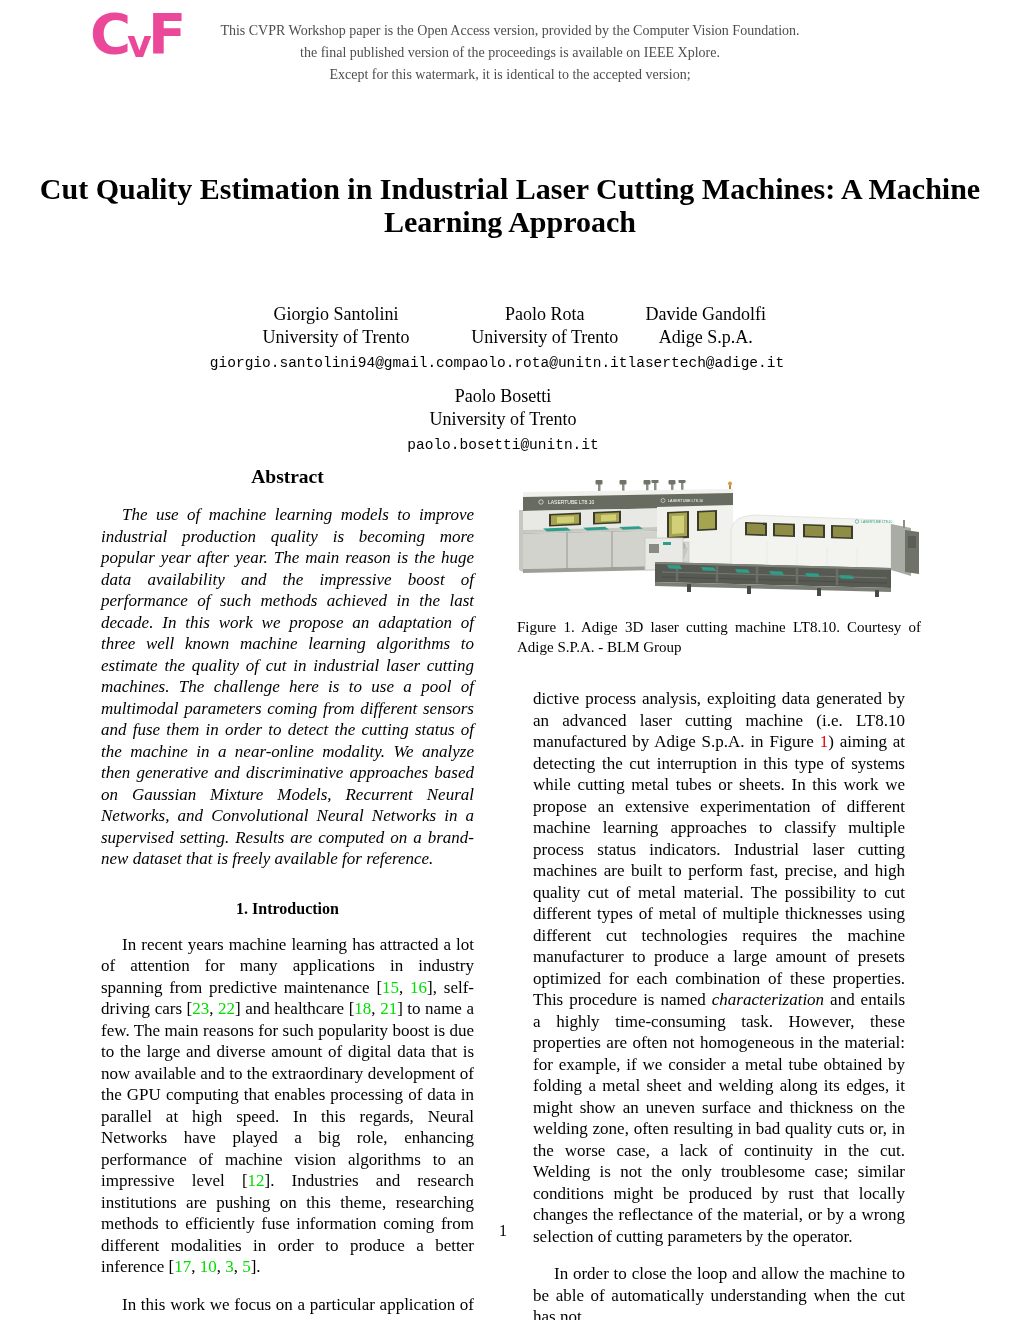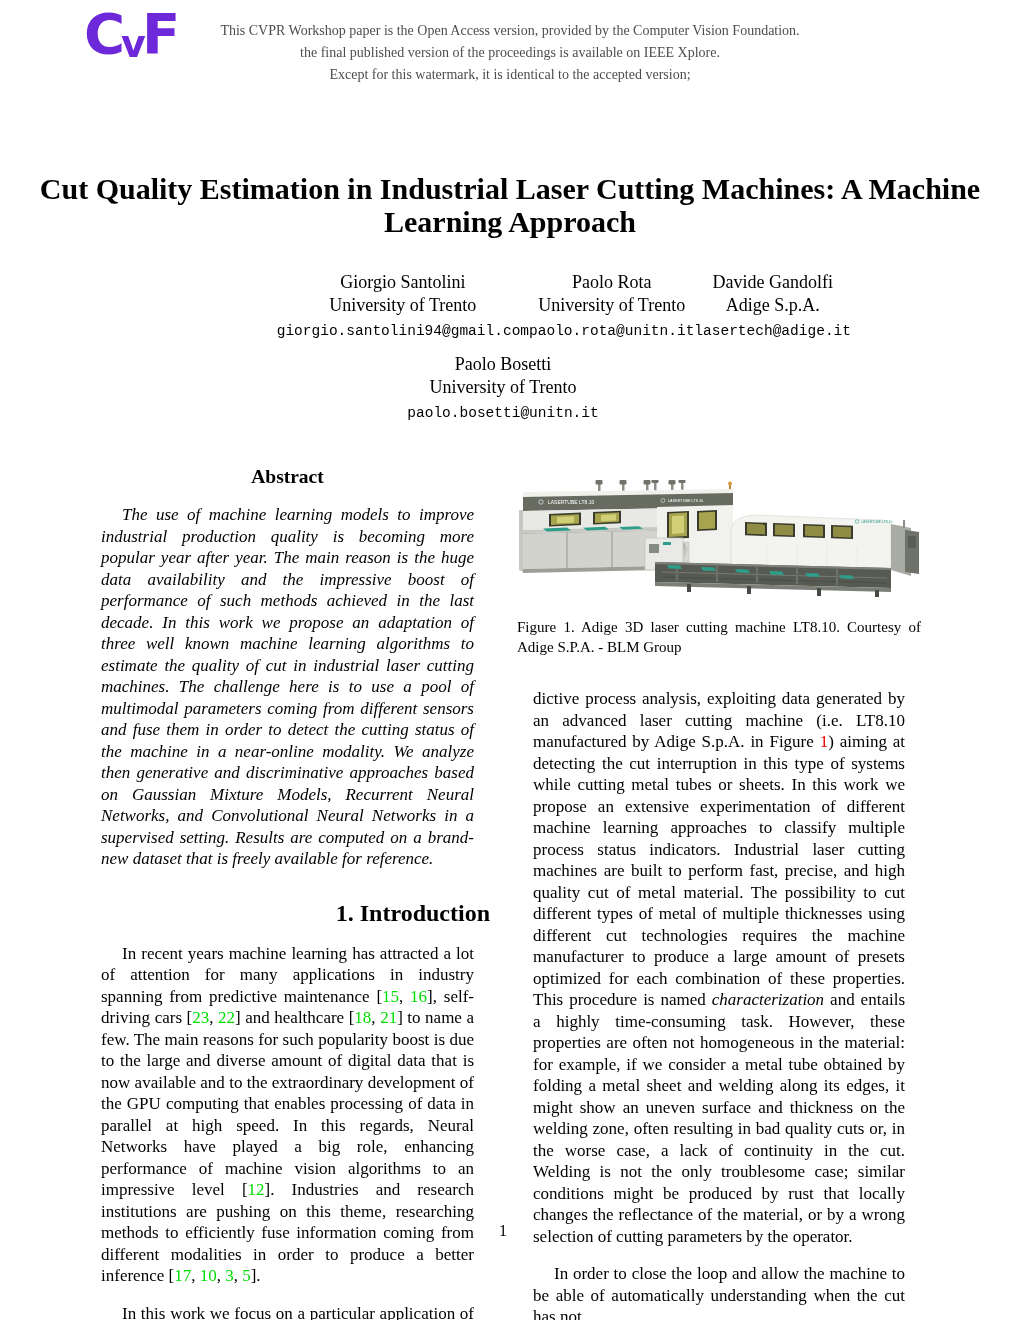--- a/index.html
+++ b/index.html
@@ -2,47 +2,47 @@
 <html lang="en" style="--cite: #00dd00; --figref: #ee0000;"><head>
 <meta charset="utf-8">
 <style>
   html,body{margin:0;padding:0;background:#fff;}
   .page{position:relative;width:1020px;height:1320px;background:#ffffff;overflow:hidden;
         font-family:"Liberation Serif",serif;color:#000;}
 
   
   .watermark{position:absolute;top:20px;left:0;width:100%;text-align:center;
              font-size:14px;line-height:22px;color:#4d4d4d;}
-  .cvf-logo{position:absolute;top:6px;left:84px;color:#6d28d9;
+  .cvf-logo{position:absolute;top:6px;left:90px;color:#ec4899;
             font-family:"DejaVu Sans",sans-serif;font-weight:bold;letter-spacing:-3px;
             white-space:nowrap;}
   .cvf-logo .big{font-size:56px;line-height:56px;}
   .cvf-logo .small{font-size:38px;line-height:56px;position:relative;top:4px;margin:0 -1px;}
 
   
   .title{position:absolute;top:172px;left:0;width:100%;text-align:center;
          font-size:30px;font-weight:bold;line-height:33px;}
   .authors{position:absolute;top:271px;left:85px;width:836px;}
-  .authors-row1{display:flex;justify-content:flex-end;padding:0 70px 0 58px;}
+  .authors-row1{display:flex;justify-content:center;padding:0 70px 0 58px;margin-top:32px;}
   .author{text-align:center;white-space:nowrap;}
   .author .name,.author .affil{font-size:18px;line-height:23px;}
   .author .email{font-family:"Liberation Mono",monospace;font-size:14.5px;line-height:18px;margin-top:5px;}
   .authors-row2{margin-top:13px;text-align:center;}
   .authors-row2 .author{display:inline-block;}
 
   
   .columns{position:absolute;top:458px;left:85px;width:836px;display:flex;gap:27px;}
   .col{width:405px;}
   .col-right{width:404px;padding-top:22px;}
   p{margin:16px;font-size:17px;line-height:21.5px;text-align:justify;text-indent:21px;
     hyphens:auto;-webkit-hyphens:auto;}
   p.noindent{text-indent:0;}
   .abstract-heading{margin:8px 0 6px 0;text-align:center;font-size:19.5px;font-weight:bold;}
   .abstract-text{font-style:italic;}
-  .sec-heading{margin:30px 0 6px 0;font-size:24px;font-weight:bold;text-align:right;}
+  .sec-heading{margin:30px 0 6px 0;font-size:16px;font-weight:bold;text-align:center;}
   .cite{color:var(--cite,#00dd00);}
   .figref{color:var(--figref,#ee0000);}
   .it{font-style:italic;}
 
   
   .figure-box{width:404px;}
   .figure-img{width:404px;height:132px;display:block;}
   .figure-caption{margin-top:6px;font-size:15px;line-height:19.5px;text-align:justify;}
 
   .pageno{position:absolute;top:1222px;left:85px;width:836px;text-align:center;font-size:16px;}

